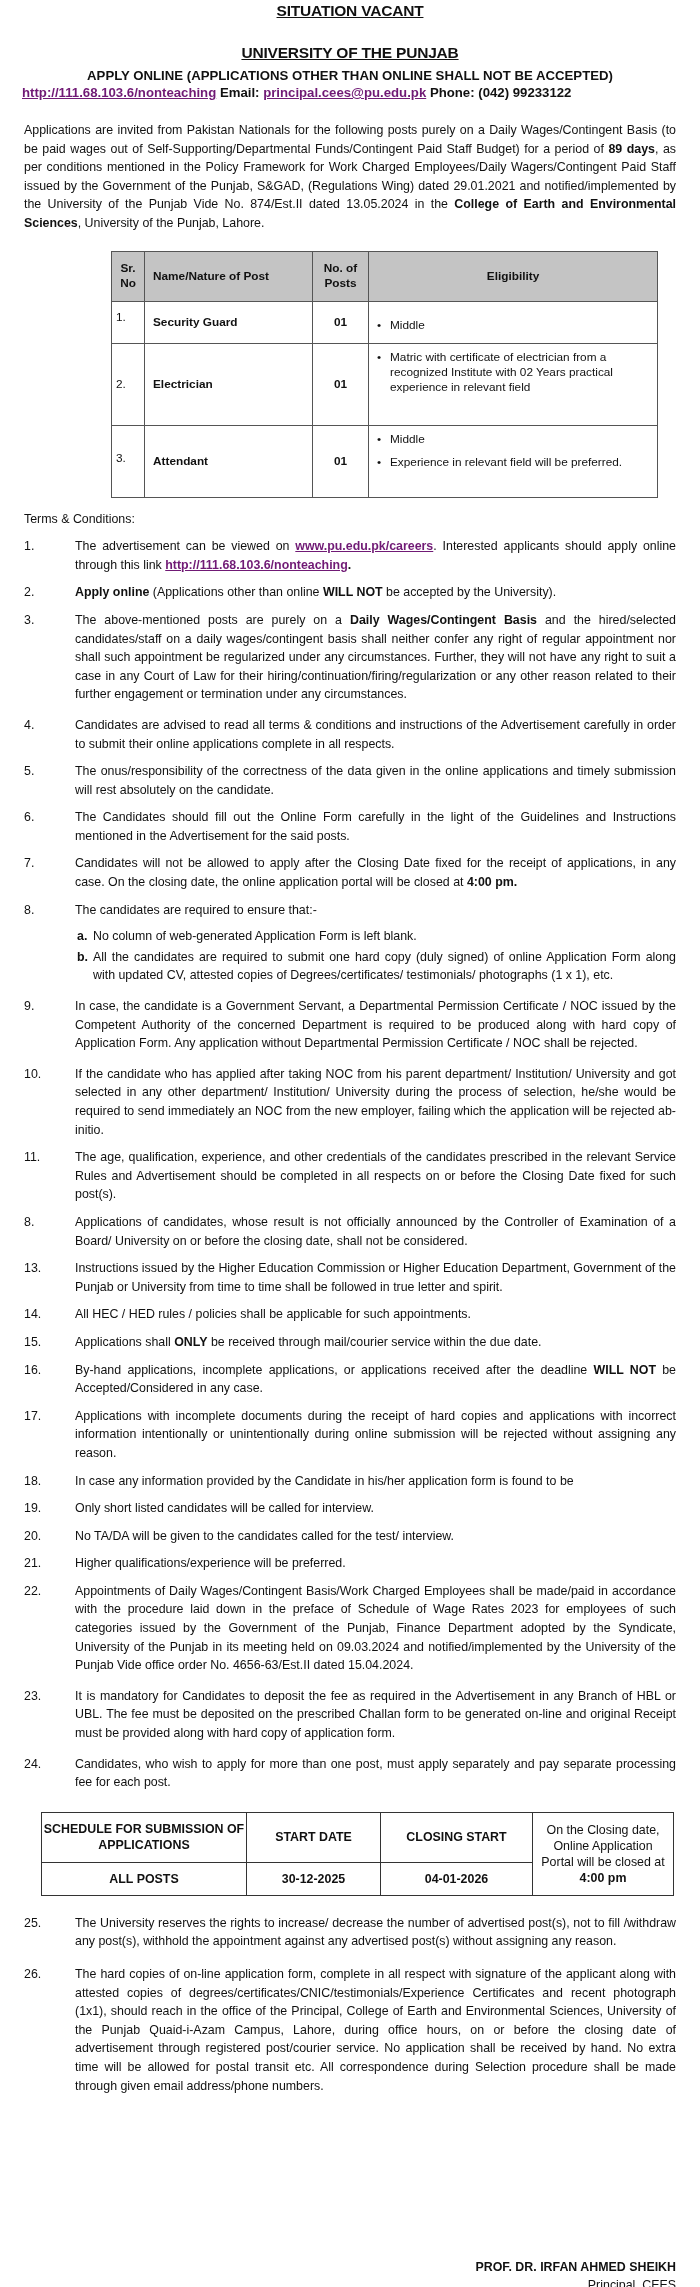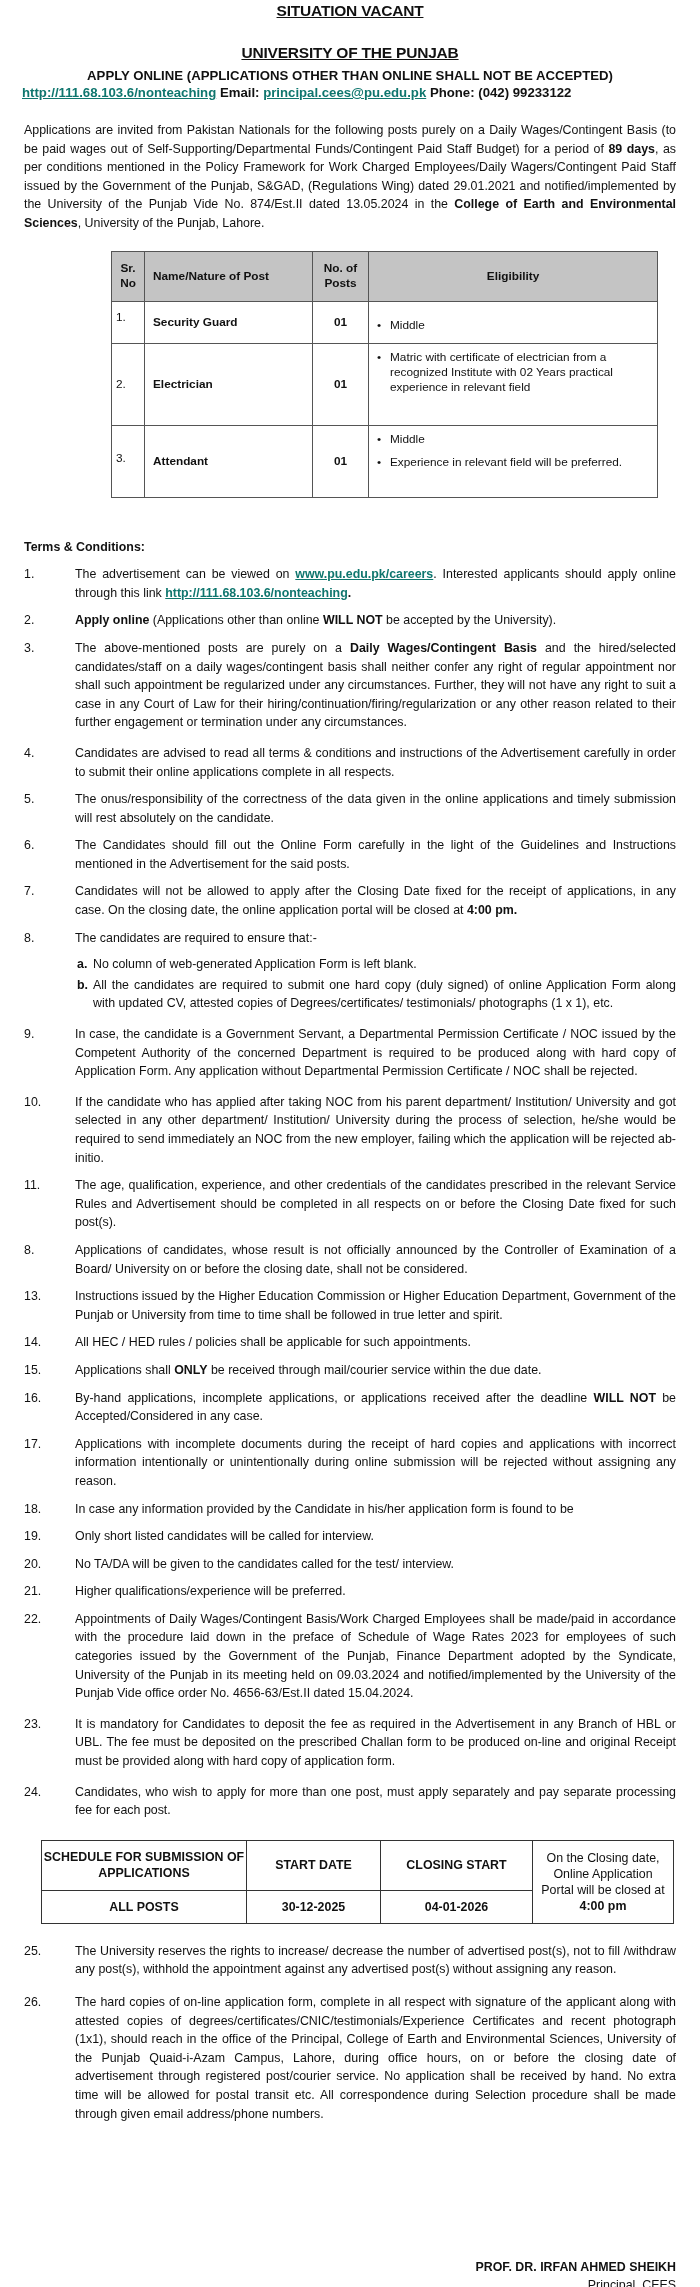--- a/index.html
+++ b/index.html
@@ -15,40 +15,40 @@
   }
   .page { padding: 0 24px 0 24px; }
   .title {
     text-align: center; font-weight: bold; text-decoration: underline;
     font-size: 15.5px; letter-spacing: -0.2px;
   }
   .title.t1 { padding-top: 2px; height: 27px; line-height: 22px; }
   .title.t2 { height: 40px; line-height: 22px; }
   .apply-line { text-align: center; font-weight: bold; font-size: 13.2px; line-height: 17px; }
   .contact-line { font-weight: bold; font-size: 13.2px; line-height: 17px; margin-left: -2px; }
-  a.lnk { color: #0f766e; }
+  a.lnk { color: #701a75; }
   .intro { text-align: justify; margin-top: 20px; }
   b { font-weight: bold; }
 
   table.posts {
     margin: 18px 0 0 87px; width: 547px; border-collapse: collapse;
     font-size: 11.8px; line-height: 15px;
   }
   table.posts th, table.posts td { border: 1px solid #555; }
   table.posts th { background: #c4c4c4; font-weight: bold; text-align: center; height: 50px; }
   table.posts td { vertical-align: top; }
   td.sr { width: 24px; padding: 8px 4px; text-align: left; }
   td.name { width: 168px; font-weight: bold; padding-left: 8px; vertical-align: middle !important; }
   td.num { width: 56px; font-weight: bold; text-align: center; vertical-align: middle !important; }
   td.elig { padding: 6px 8px 4px 8px; }
   td.elig ul { list-style: none; }
   td.elig li { position: relative; padding-left: 13px; margin-bottom: 3px; }
   td.elig li::before { content: "•"; position: absolute; left: 0; top: 0; }
 
-  .tc-heading { font-weight: bold; margin-top: 40px; }
+  .tc-heading { font-weight: normal; margin-top: 12px; }
   .item { display: flex; margin-top: 9px; text-align: justify; }
   .item .no { width: 51px; flex: none; }
   .item .txt { flex: 1; }
   .sub { display: flex; margin-top: 2px; text-align: justify; }
   .sub .sl { width: 18px; flex: none; font-weight: bold; padding-left: 2px; }
   .sub .st { flex: 1; }
   .subs { margin-top: 8px; padding-left: 51px; }
   .small { font-size: 10.8px; }
 
   table.sched {
@@ -223,21 +223,21 @@
   <div class="item">
       <span class="no">21.</span>
       <span class="txt">Higher qualifications/experience will be preferred.</span>
     </div>
   <div class="item">
       <span class="no">22.</span>
       <span class="txt">Appointments of Daily Wages/Contingent Basis/Work Charged Employees shall be made/paid in accordance with the procedure laid down in the preface of Schedule of Wage Rates 2023 for employees of such categories issued by the Government of the Punjab, Finance Department adopted by the Syndicate, University of the Punjab in its meeting held on 09.03.2024 and notified/implemented by the University of the Punjab Vide office order No. 4656-63/Est.II dated 15.04.2024.</span>
     </div>
   <div class="item" style="margin-top:12px">
       <span class="no">23.</span>
-      <span class="txt">It is mandatory for Candidates to deposit the fee as required in the Advertisement in any Branch of HBL or UBL. The fee must be deposited on the prescribed Challan form to be produced on-line and original Receipt must be provided along with hard copy of application form.</span>
+      <span class="txt">It is mandatory for Candidates to deposit the fee as required in the Advertisement in any Branch of HBL or UBL. The fee must be deposited on the prescribed Challan form to be generated on-line and original Receipt must be provided along with hard copy of application form.</span>
     </div>
   <div class="item" style="margin-top:12px">
       <span class="no">24.</span>
       <span class="txt">Candidates, who wish to apply for more than one post, must apply separately and pay separate processing fee for each post.</span>
     </div>
 
   <table class="sched">
     <tbody>
         <tr>
       <td class="h" style="width:205px">SCHEDULE FOR SUBMISSION OF APPLICATIONS</td>

